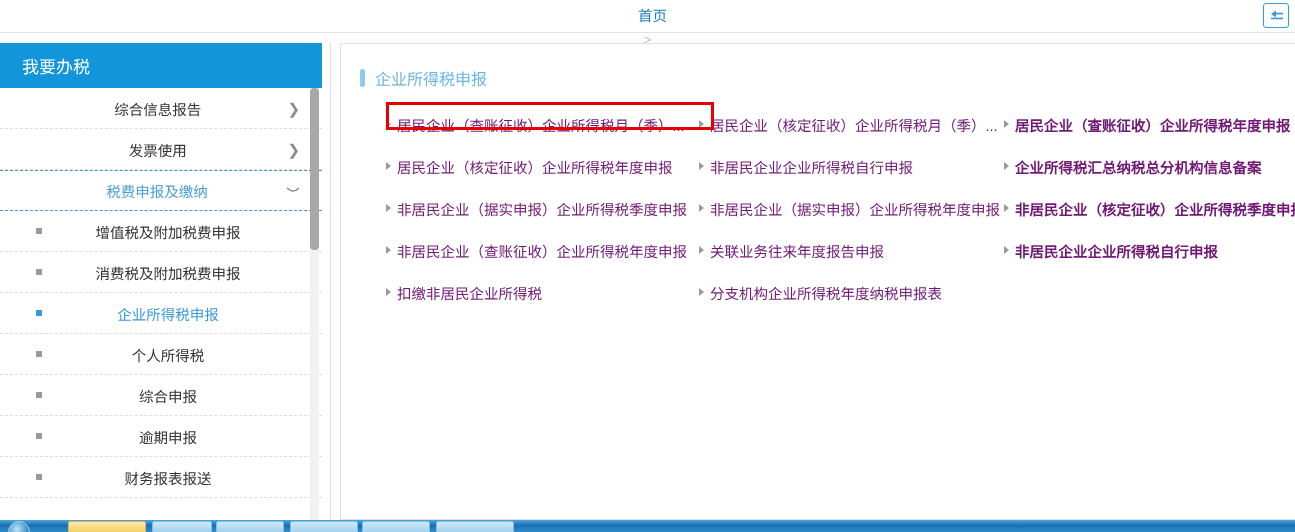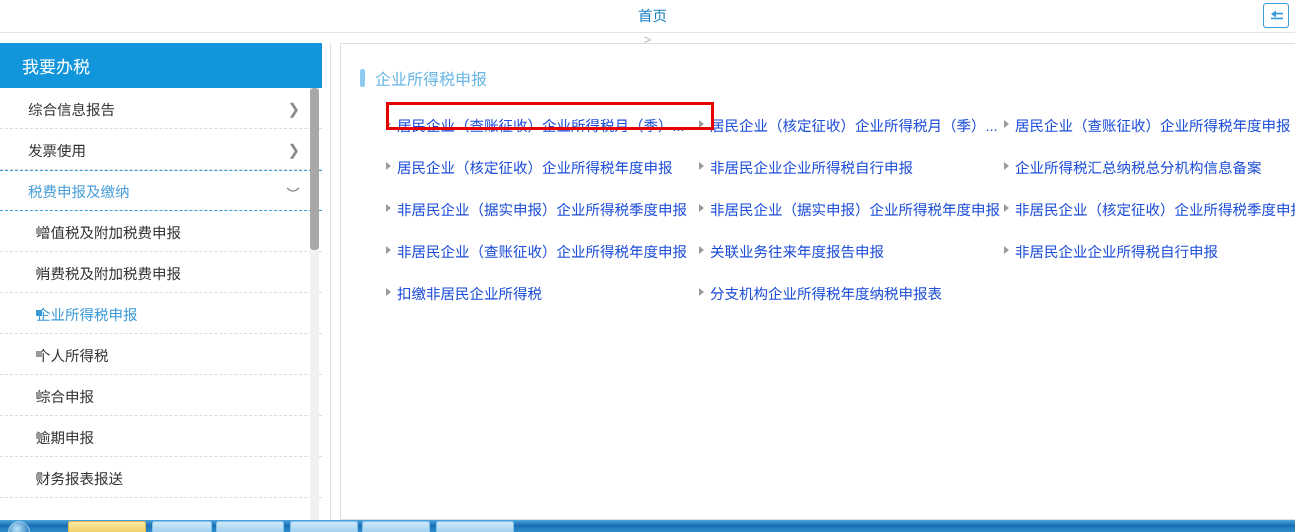--- a/index.html
+++ b/index.html
@@ -42,21 +42,21 @@
     font-size:17px;display:flex;align-items:center;padding-left:22px;
     box-sizing:border-box;
   }
   .side-item{
     height:41px;box-sizing:border-box;
     border-bottom:1px dashed #dcdcdc;
     display:flex;align-items:center;
     padding:0 22px 0 28px;cursor:pointer;position:relative;
     font-size:14.5px;color:#333;
   }
-  .side-item .lbl{flex:1;}
+  .side-item .lbl{flex:1;text-align:center;}
   .side-item.group-open{
     border-top:1px dashed #3a9ad9;
     border-bottom:1px dashed #3a9ad9;
     color:#4a9fd8;
   }
   .side-item.sub{padding-left:36px;}
   .side-item.sub .bullet{
     position:absolute;left:36px;top:50%;margin-top:-3px;
     width:6px;height:6px;background:#9a9a9a;
   }
@@ -92,27 +92,27 @@
   }
   .title-text{color:#69b6e4;font-size:16px;}
 
   .link-grid{
     position:absolute;left:45px;top:59px;width:910px;
   }
   .link-row{height:42px;display:flex;align-items:center;}
   .cell{display:flex;align-items:center;font-size:14.5px;color:#333;}
   .cell.c1{width:313px;}
   .cell.c2{width:305px;}
-  .cell.c3{width:292px;}
+  .cell.c3{width:292px;font-weight:bold;}
   .cell .tri{
     width:0;height:0;margin-right:6px;flex:none;
     border-top:4px solid transparent;border-bottom:4px solid transparent;
     border-left:5px solid #9b9b9b;
   }
-  .cell a{color:#1d4ed8;text-decoration:none;cursor:pointer;white-space:nowrap;}
+  .cell a{color:#701a75;text-decoration:none;cursor:pointer;white-space:nowrap;}
   .cell.empty{visibility:hidden;}
 
   .red-box{
     position:absolute;left:45px;top:58px;width:328px;height:28px;
     border:3px solid #e60000;box-sizing:border-box;pointer-events:none;
   }
 
   
   .taskbar{
     position:absolute;left:0;bottom:0;width:1295px;height:12px;

